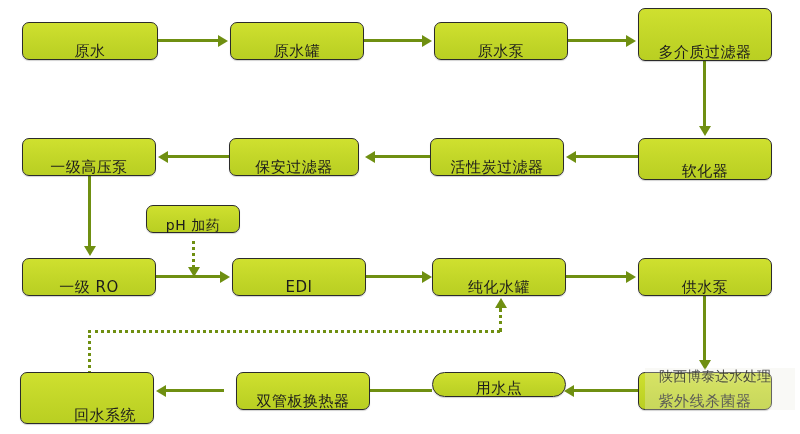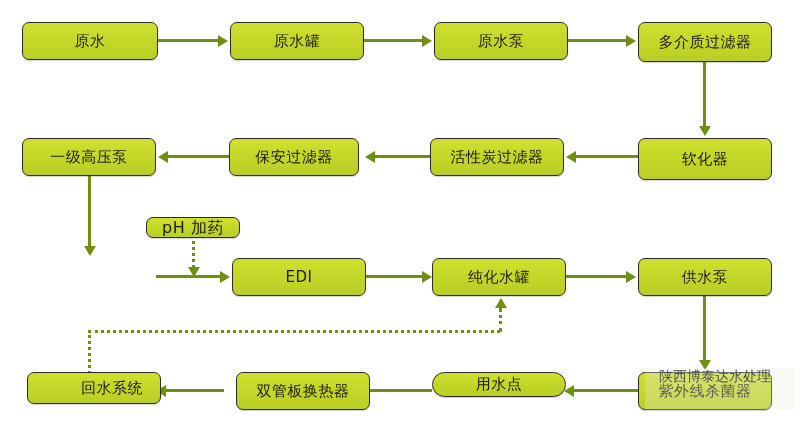--- a/index.html
+++ b/index.html
@@ -17,21 +17,21 @@
     background: #ffffff;
     overflow: hidden;
   }
   .node {
     position: absolute;
     box-sizing: border-box;
     background: linear-gradient(180deg, #cfe02f 0%, #c2d628 55%, #b9cf22 100%);
     border: 1.5px solid #2b2b2b;
     border-radius: 7px;
     display: flex;
-    align-items: center;
+    align-items: flex-end;
     justify-content: center;
     color: #1c1c1c;
     font-size: 15px;
     line-height: 1;
     letter-spacing: 0.5px;
     white-space: nowrap;
     box-shadow: 0 1px 1px rgba(0,0,0,0.18);
     z-index: 3;
   }
   .node-label {
@@ -161,60 +161,63 @@
 
   <div class="node" style="left:22px;  top:22px;  width:136px; height:38px;">
     <span class="node-label">原水</span>
   </div>
   <div class="node" style="left:434px; top:22px;  width:134px; height:38px;">
     <span class="node-label">原水泵</span>
   </div>
   <div class="node" style="left:230px; top:22px;  width:134px; height:38px;">
     <span class="node-label">原水罐</span>
   </div>
-  <div class="node" style="left:638px; top:22px;  width:134px; height:40px;">
+  <div class="node" style="left:638px; top:8px;  width:134px; height:53px;">
     <span class="node-label">多介质过滤器</span>
   </div>
 
   <div class="node" style="left:638px; top:138px; width:134px; height:42px;">
     <span class="node-label">软化器</span>
   </div>
   <div class="node" style="left:430px; top:138px; width:134px; height:38px;">
     <span class="node-label">活性炭过滤器</span>
   </div>
   <div class="node" style="left:229px; top:138px; width:130px; height:38px;">
     <span class="node-label">保安过滤器</span>
   </div>
   <div class="node" style="left:22px;  top:138px; width:134px; height:38px;">
     <span class="node-label">一级高压泵</span>
   </div>
 
-  <div class="node" style="left:146px; top:217px; width:94px;  height:21px; font-size:16px;">
+  <div class="node" style="left:146px; top:205px; width:94px;  height:28px; font-size:14px;">
     <span class="node-label">pH 加药</span>
   </div>
 
+  <div class="node" style="left:22px;  top:258px; width:134px; height:38px;">
+    <span class="node-label">一级 RO</span>
+  </div>
   <div class="node" style="left:232px; top:258px; width:134px; height:38px;">
     <span class="node-label">EDI</span>
   </div>
   <div class="node" style="left:432px; top:258px; width:134px; height:38px;">
     <span class="node-label">纯化水罐</span>
   </div>
   <div class="node" style="left:638px; top:258px; width:134px; height:38px;">
     <span class="node-label">供水泵</span>
   </div>
 
   <div class="node" style="left:638px; top:372px; width:134px; height:38px;">
     <span class="node-label">紫外线杀菌器</span>
   </div>
   <div class="node" style="left:432px; top:372px; width:134px; height:25px;border-radius:16px;">
     <span class="node-label">用水点</span>
   </div>
   <div class="node" style="left:208px; top:372px; width:134px; height:38px;margin-left:28px;">
     <span class="node-label">双管板换热器</span>
   </div>
-  <div class="node" style="left:27px;  top:372px; width:134px; height:32px;padding-left:36px;">
+  <div class="node" style="left:20px;  top:372px; width:134px; height:52px;padding-left:36px;">
     <span class="node-label">回水系统</span>
   </div>
 
   <div class="wm-band" style="left:645px; top:368px; width:150px; height:42px;"></div>
   <div class="watermark" style="left:645px; top:369px; width:140px;">陕西博泰达水处理</div>
 
 </div>
 
 </body></html>

